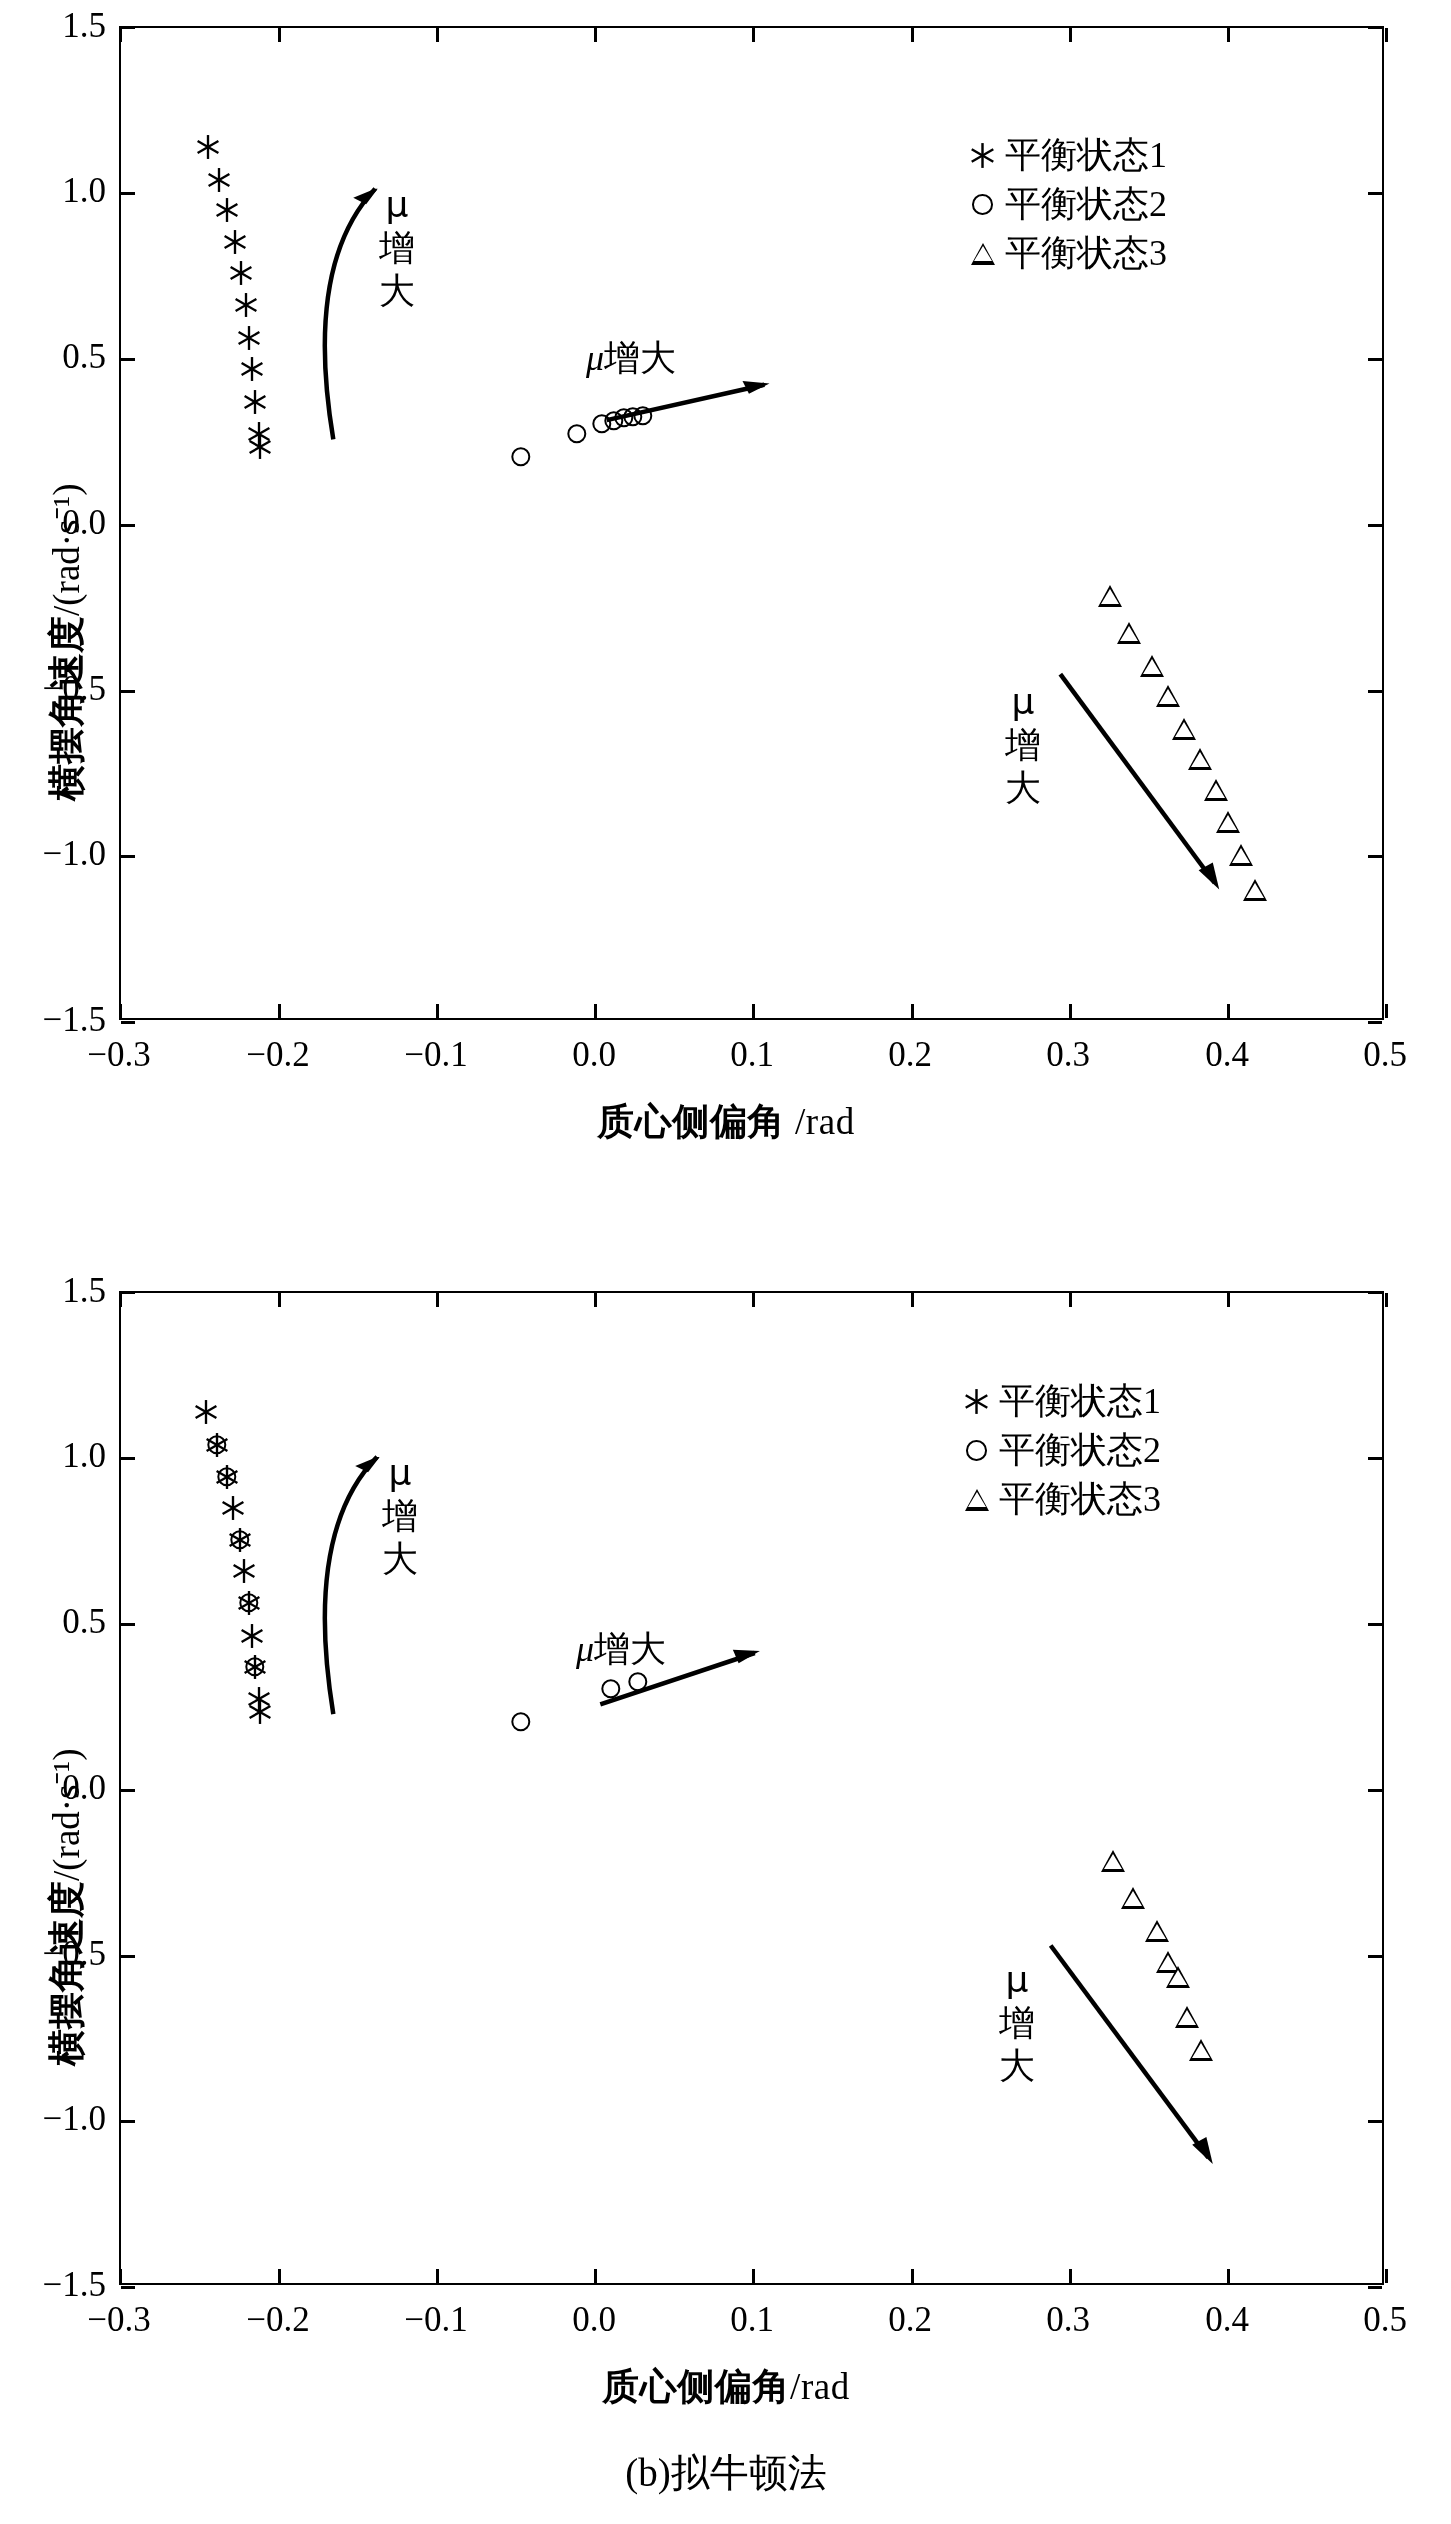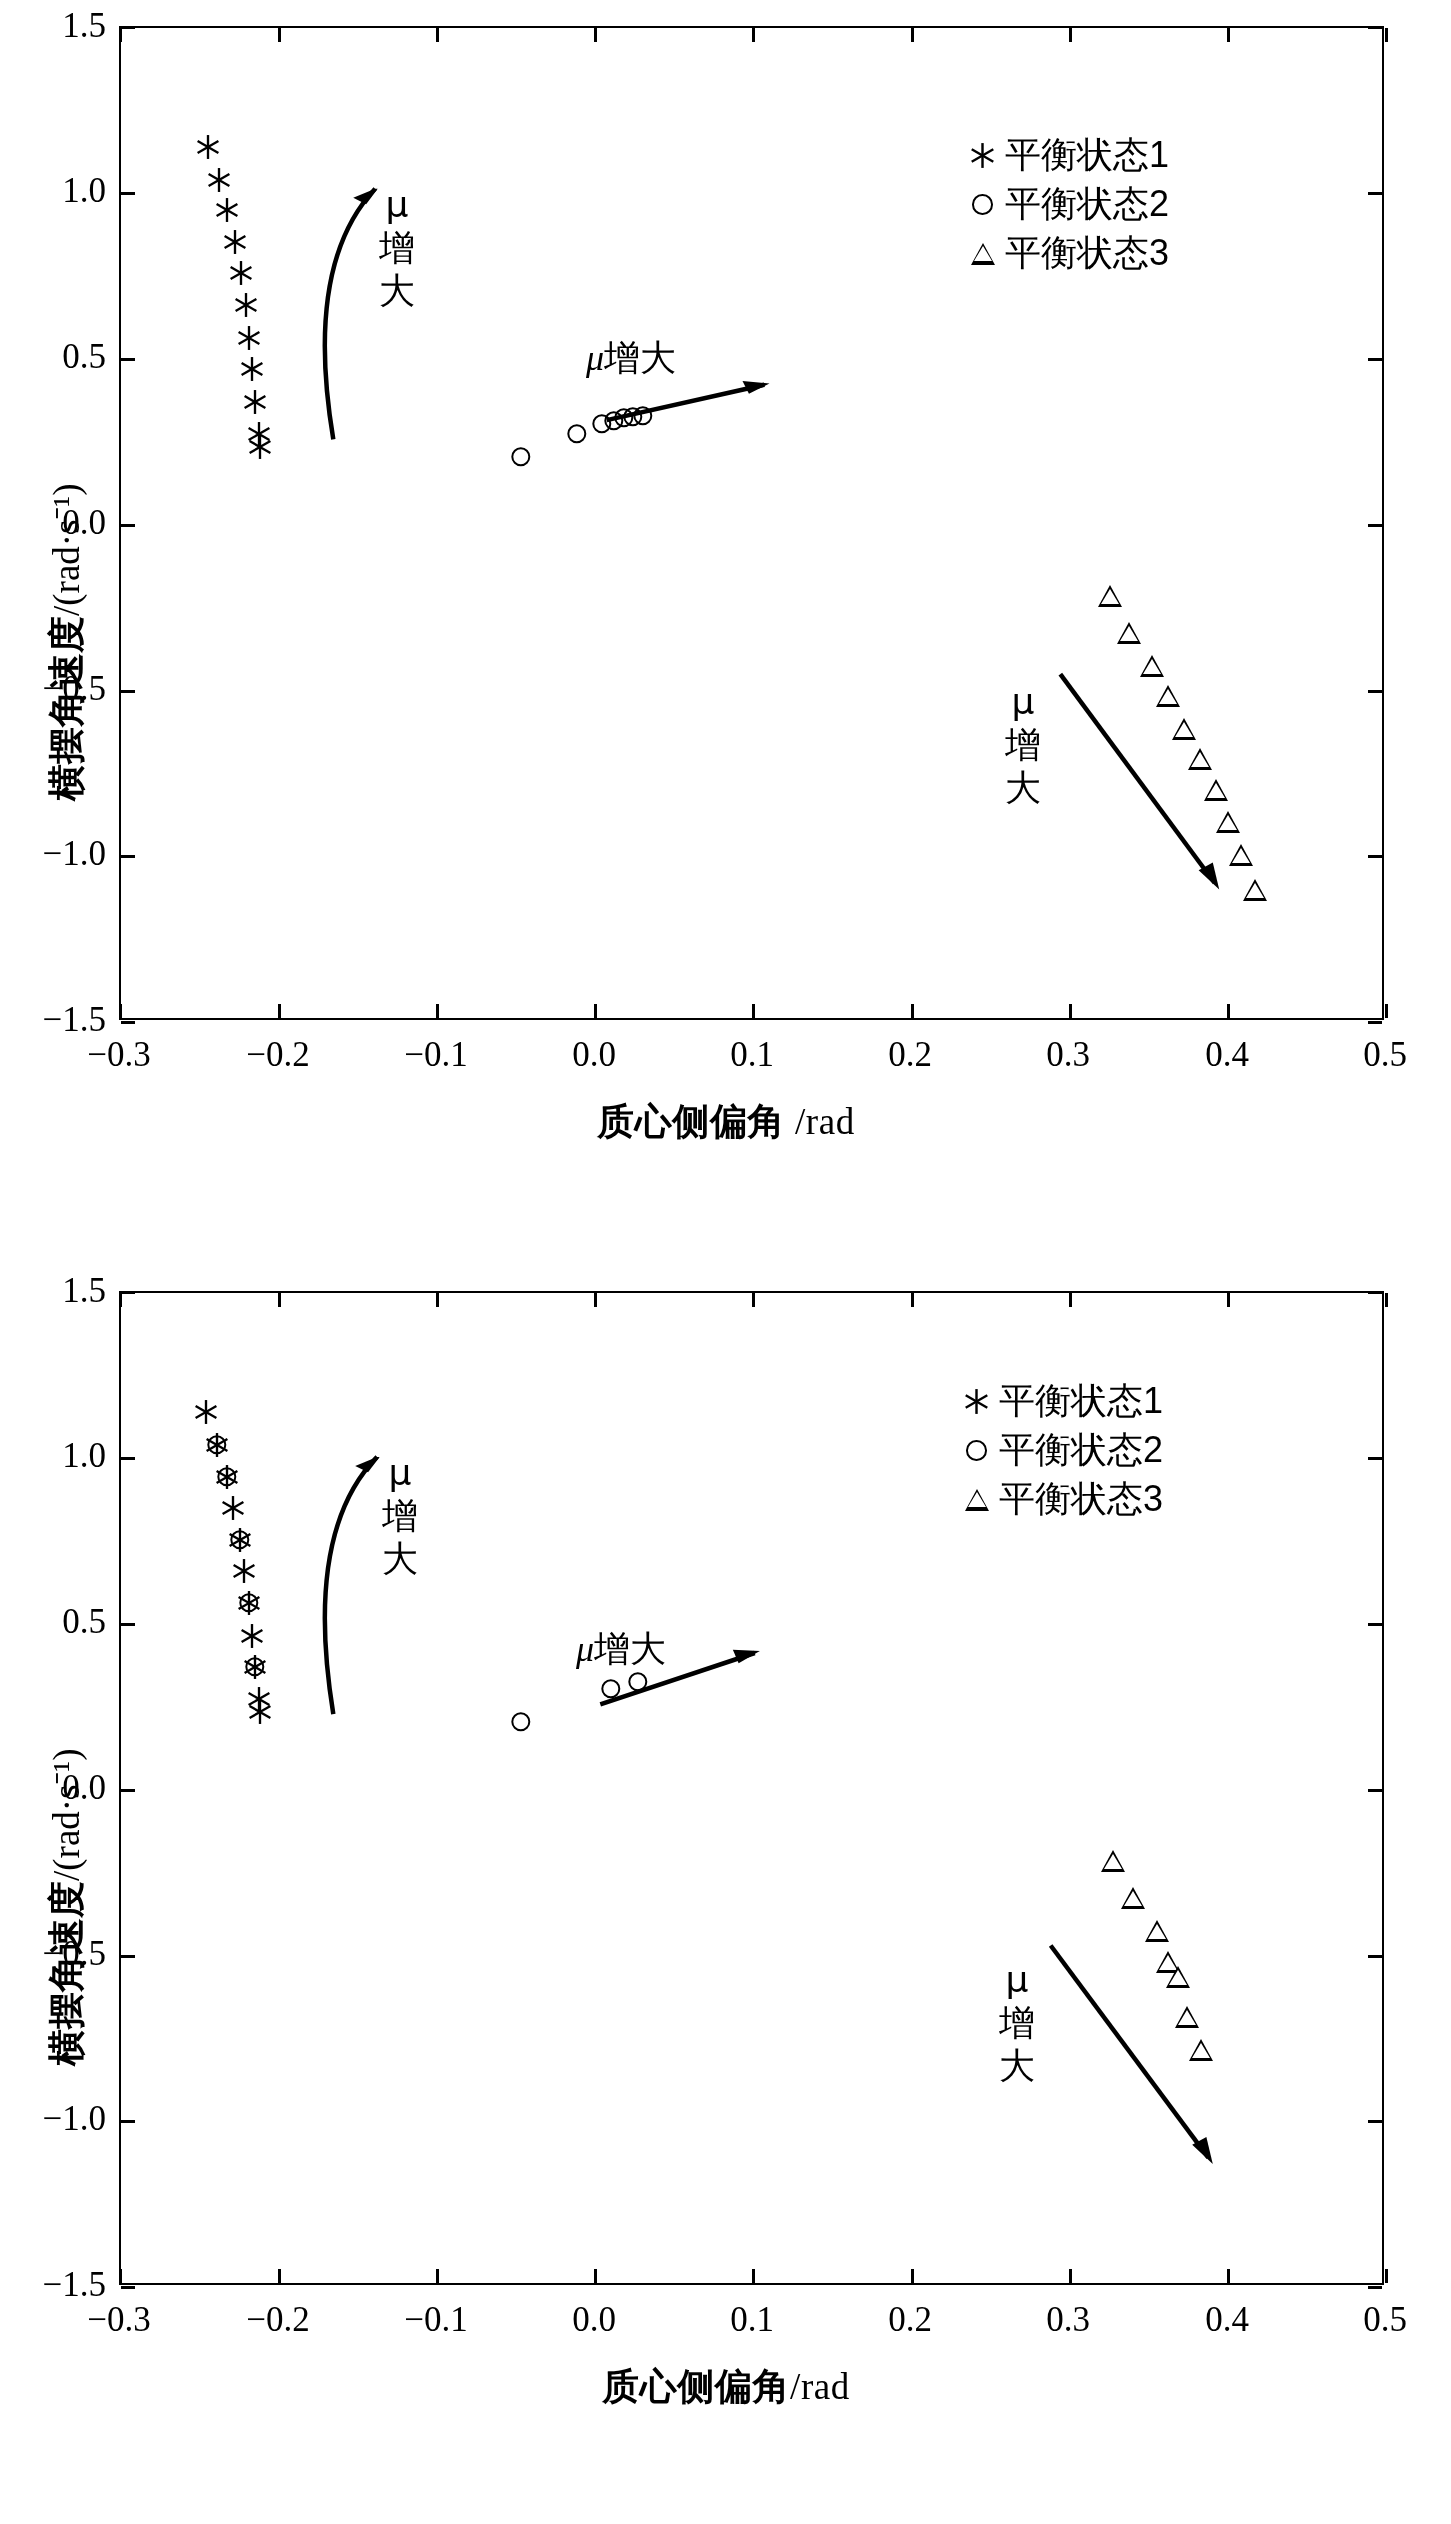--- a/index.html
+++ b/index.html
@@ -177,21 +177,21 @@
   .legend-sym{
     width:45px;
     display:flex;
     justify-content:center;
     align-items:center;
     position:relative;
     height:45px;
   }
   .legend-text{
     font-size:36px;
-    font-family:Liberation Sans, sans-serif;
+    font-family:Liberation Serif, serif;
     white-space:nowrap;
   }
 
   
   .anno{
     position:absolute;
     font-size:36px;
     font-family:"DejaVu Sans", sans-serif;
     line-height:40px;
     white-space:pre-line;
@@ -626,17 +626,18 @@
         <div class="xticklabel" style="left: 1314px; top: 1037px;">0.5</div>
         <div class="yticklabel" style="left: -36px; top: 1002px;">−1.5</div>
         <div class="yticklabel" style="left: -36px; top: 836px;">−1.0</div>
         <div class="yticklabel" style="left: -36px; top: 671px;">−0.5</div>
         <div class="yticklabel" style="left: -36px; top: 505px;">0.0</div>
         <div class="yticklabel" style="left: -36px; top: 339px;">0.5</div>
         <div class="yticklabel" style="left: -36px; top: 173px;">1.0</div>
         <div class="yticklabel" style="left: -36px; top: 7.7px;">1.5</div>
         <div class="xlabel" style="left: 0px; top: 1097px;"><span>质心侧偏角</span><span class="unit">/rad</span></div>
         <div class="ylabel" style="left: 39px; top: 801px;"><span>横摆角速度</span><span class="unit">/(rad·s⁻¹)</span></div>
+        <div class="caption" style="left: 0px; top: 1181px;"><span class="paren">(b)</span><span>拟牛顿法</span></div>
       </div>
   </div>
 
 </div>
 
 
 </body></html>

